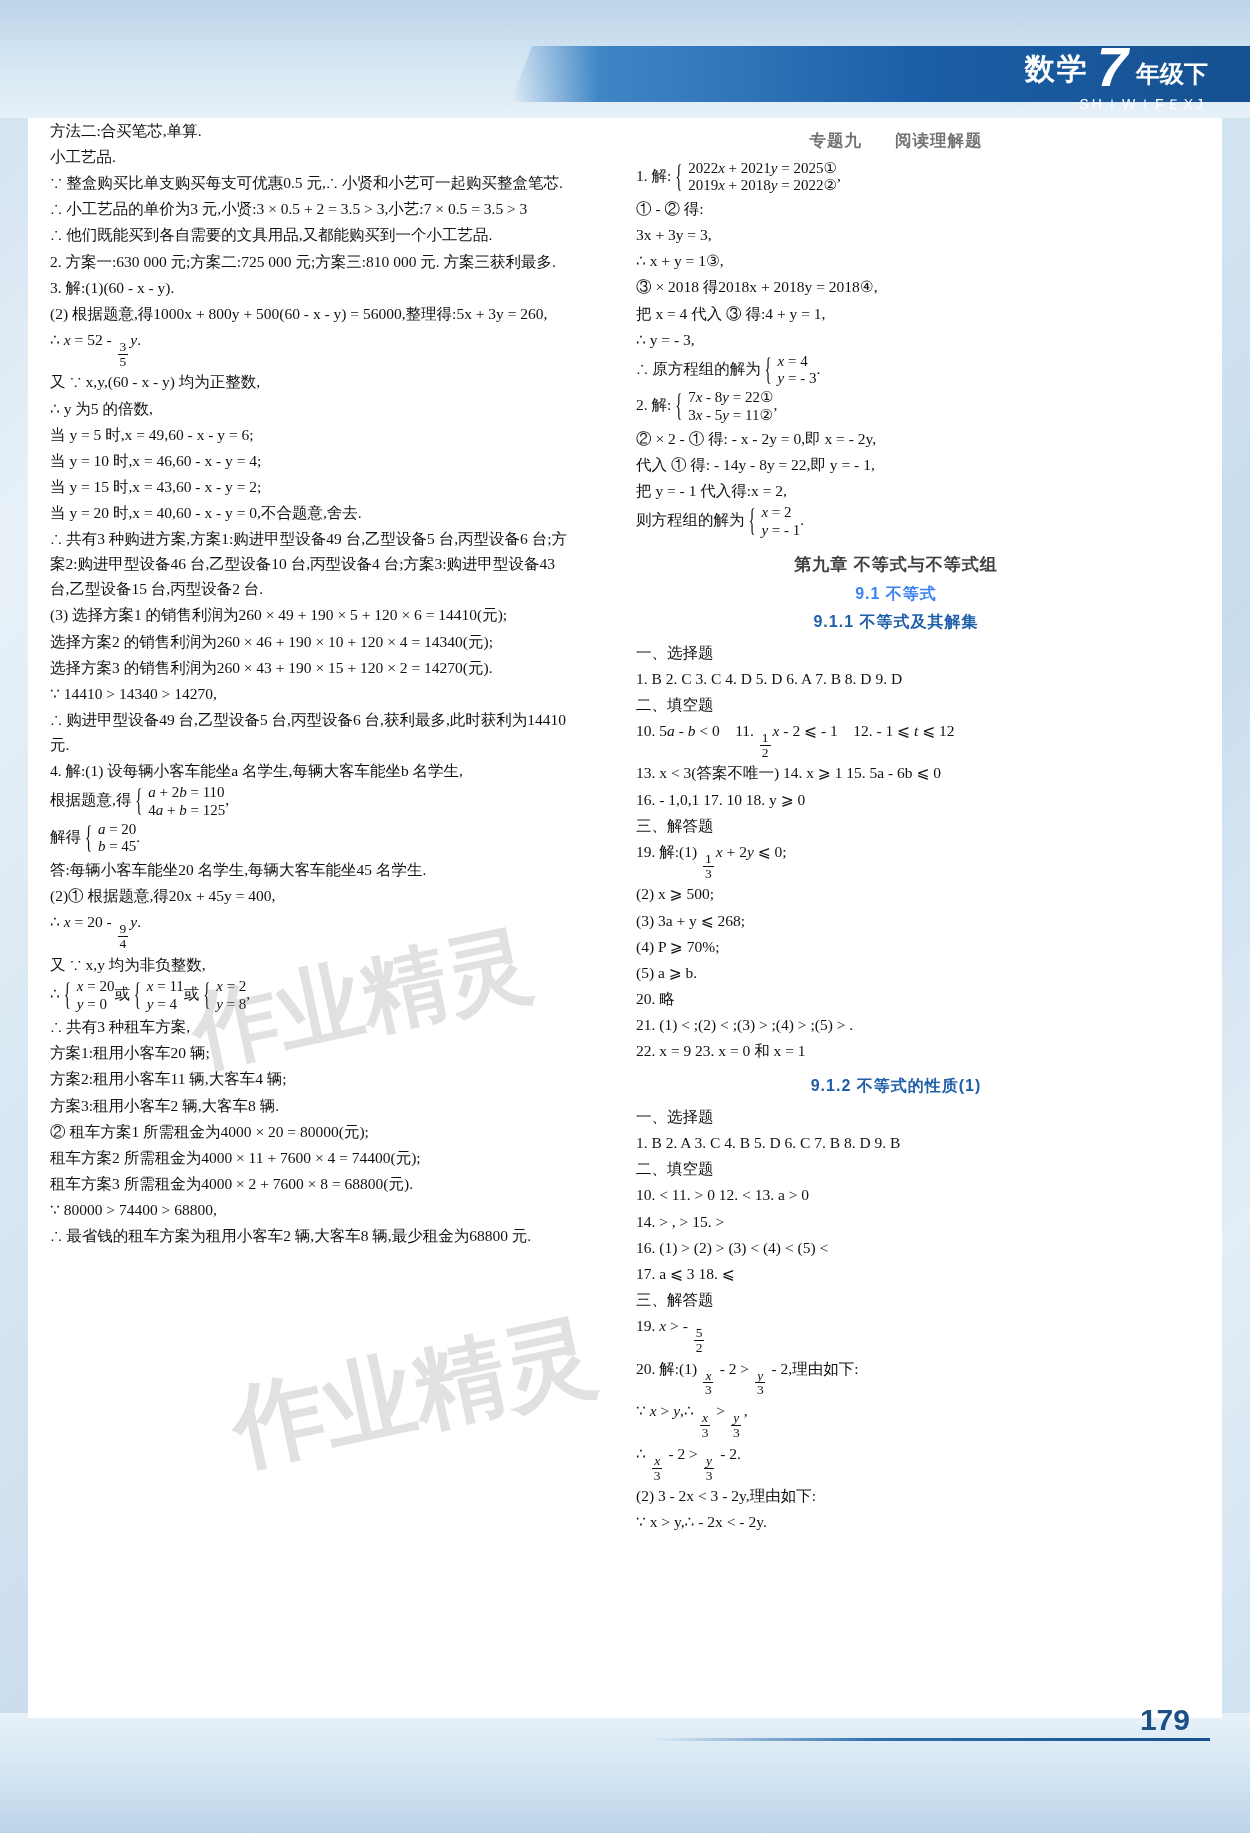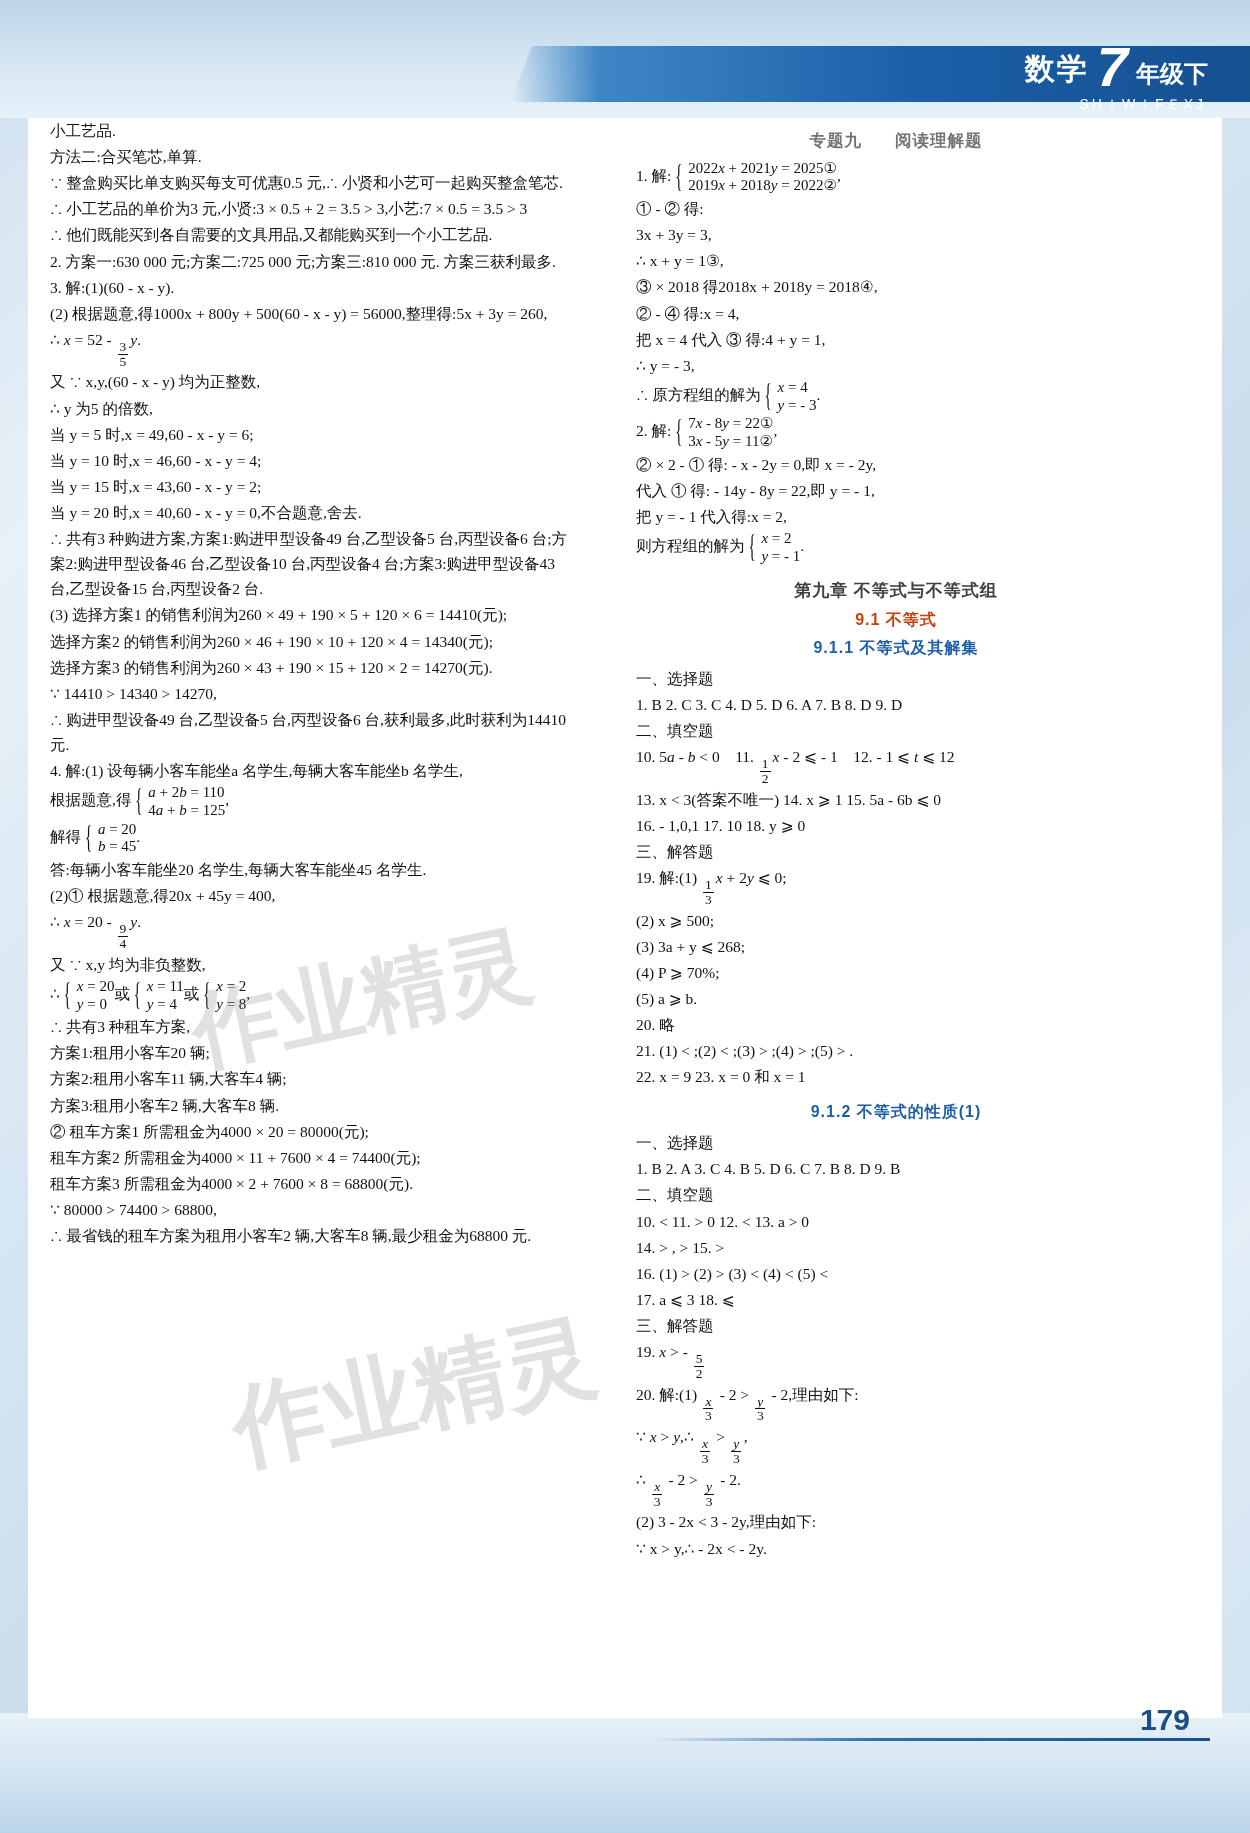--- a/index.html
+++ b/index.html
@@ -68,21 +68,21 @@
     font-family:"Liberation Sans",sans-serif;
     font-size:16.5px;margin:9px 0 6px 0;letter-spacing:1px;
   }
   .sec-title .gap{display:inline-block;width:22px;}
   .chap-title{
     text-align:center;color:#404040;font-weight:bold;
     font-family:"Liberation Sans",sans-serif;
     font-size:17px;margin:12px 0 2px 0;letter-spacing:1px;
   }
   .sub-title{
-    text-align:center;color:#c2410c;font-weight:bold;
+    text-align:center;color:#3b82f6;font-weight:bold;
     font-family:"Liberation Sans",sans-serif;
     font-size:16px;margin:2px 0 2px 0;letter-spacing:1px;
   }
   .sub-title2{
     text-align:center;color:#1f5fa8;font-weight:bold;
     font-family:"Liberation Sans",sans-serif;
     font-size:16px;margin:2px 0 5px 0;letter-spacing:1px;
   }
   .math{font-family:"Liberation Serif",serif;font-style:italic;}
 
@@ -138,22 +138,22 @@
     <span class="hdr-title">数学</span>
     <span class="hdr-seven">7</span>
     <span class="hdr-grade">年级下</span>
   </div>
   <div class="hdr-sub">SHｌWｌFＥXJ</div>
 </div>
 
 <div class="paper">
 
   <div class="col left">
+    <p>方法二:合买笔芯,单算.</p>
     <p>小工艺品.</p>
-    <p>方法二:合买笔芯,单算.</p>
     <p>∵ 整盒购买比单支购买每支可优惠0.5 元,∴ 小贤和小艺可一起购买整盒笔芯.</p>
     <p>∴ 小工艺品的单价为3 元,小贤:3 × 0.5 + 2 = 3.5 &gt; 3,小艺:7 × 0.5 = 3.5 &gt; 3</p>
     <p>∴ 他们既能买到各自需要的文具用品,又都能购买到一个小工艺品.</p>
     <p>2. 方案一:630 000 元;方案二:725 000 元;方案三:810 000 元. 方案三获利最多.</p>
     <p>3. 解:(1)(60 - x - y).</p>
     <p>(2) 根据题意,得1000x + 800y + 500(60 - x - y) = 56000,整理得:5x + 3y = 260,</p>
     <p>∴ <span class="math">x</span> = 52 -
       <span class="frac">
           <span class="num">3</span>
           <span class="den">5</span>
@@ -241,21 +241,20 @@
           <span class="brace">{</span>
         <span class="sys-rows">
             <span>2022<span class="math">x</span> + 2021<span class="math">y</span> = 2025①</span>
             <span>2019<span class="math">x</span> + 2018<span class="math">y</span> = 2022②</span>
           </span>
       </span>,</p>
     <p>① - ② 得:</p>
     <p>3x + 3y = 3,</p>
     <p>∴ x + y = 1③,</p>
     <p>③ × 2018 得2018x + 2018y = 2018④,</p>
-    <p>② - ④ 得:x = 4,</p>
     <p>把 x = 4 代入 ③ 得:4 + y = 1,</p>
     <p>∴ y = - 3,</p>
     <p>∴ 原方程组的解为
       <span class="sys">
           <span class="brace">{</span>
           <span class="sys-rows">
             <span><span class="math">x</span> = 4</span>
             <span><span class="math">y</span> = - 3</span>
           </span>
         </span>.</p>

